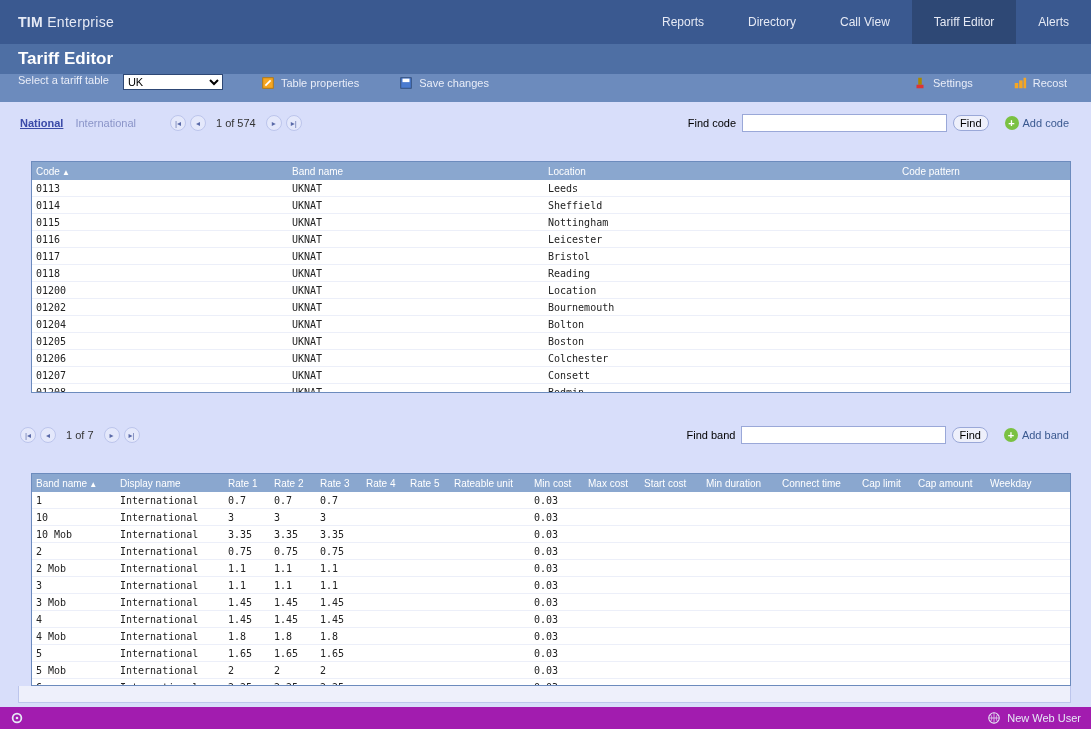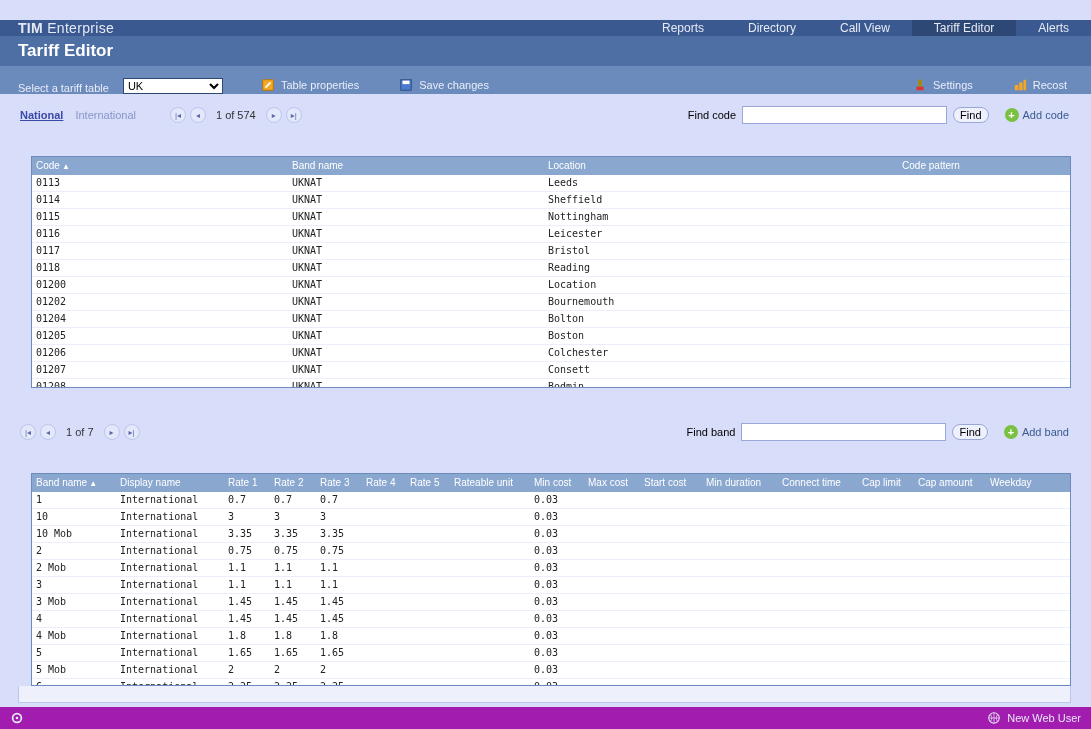--- a/index.html
+++ b/index.html
@@ -1,31 +1,31 @@
 <!DOCTYPE html>
 <html><head>
 <meta charset="utf-8">
 <style>
   * { box-sizing: border-box; margin: 0; padding: 0; }
   html, body { width: 1091px; height: 729px; font-family: Verdana, Arial, sans-serif; font-size: 11px; overflow: hidden; }
   body { background: #d8defa; display: flex; flex-direction: column; }
 
   
-  .topbar { background: #3a5990; height: 16px; display: flex; align-items: center; color: #e6eaf5; margin-top: 20px; }
+  .topbar { background: #3a5990; height: 44px; display: flex; align-items: center; color: #e6eaf5; }
   .logo { padding: 0 18px; font-size: 14px; letter-spacing: 0.3px; }
   .logo b { font-weight: bold; }
   .nav { margin-left: auto; display: flex; height: 100%; }
   .nav-item { padding: 0 22px; display: flex; align-items: center; cursor: pointer; font-size: 12px; }
   .nav-item.active { background: #2e4875; }
 
   
   .titlebar { background: #4e6fa4; color: #fff; height: 30px; display: flex; align-items: center; padding: 0 18px; font-size: 17px; font-weight: bold; }
 
   
-  .toolbar { background: #6c8bbd; height: 28px; display: flex; align-items: flex-end; padding: 0 18px; color: #e9edf8; font-size: 11px; gap: 10px; }
+  .toolbar { background: #6c8bbd; height: 28px; display: flex; align-items: flex-start; padding: 0 18px; color: #e9edf8; font-size: 11px; gap: 10px; }
   .toolbar .label { margin-right: 4px; }
   .toolbar select { font-size: 11px; width: 100px; border: 1px solid #2e4875; background: #fff; }
   .toolbar .spacer { flex: 1; }
   .toolbar .tbtn { display: inline-flex; align-items: center; gap: 6px; cursor: pointer; padding: 2px 6px; }
   .toolbar .icon { width: 14px; height: 14px; display:inline-block; }
 
   
   .content { flex: 1; padding: 10px 20px 4px 18px; display: flex; flex-direction: column; gap: 6px; overflow: hidden; justify-content: space-between; }
 
   .panel-top-row { display:flex; align-items:center; gap:12px; padding: 2px 2px; }

